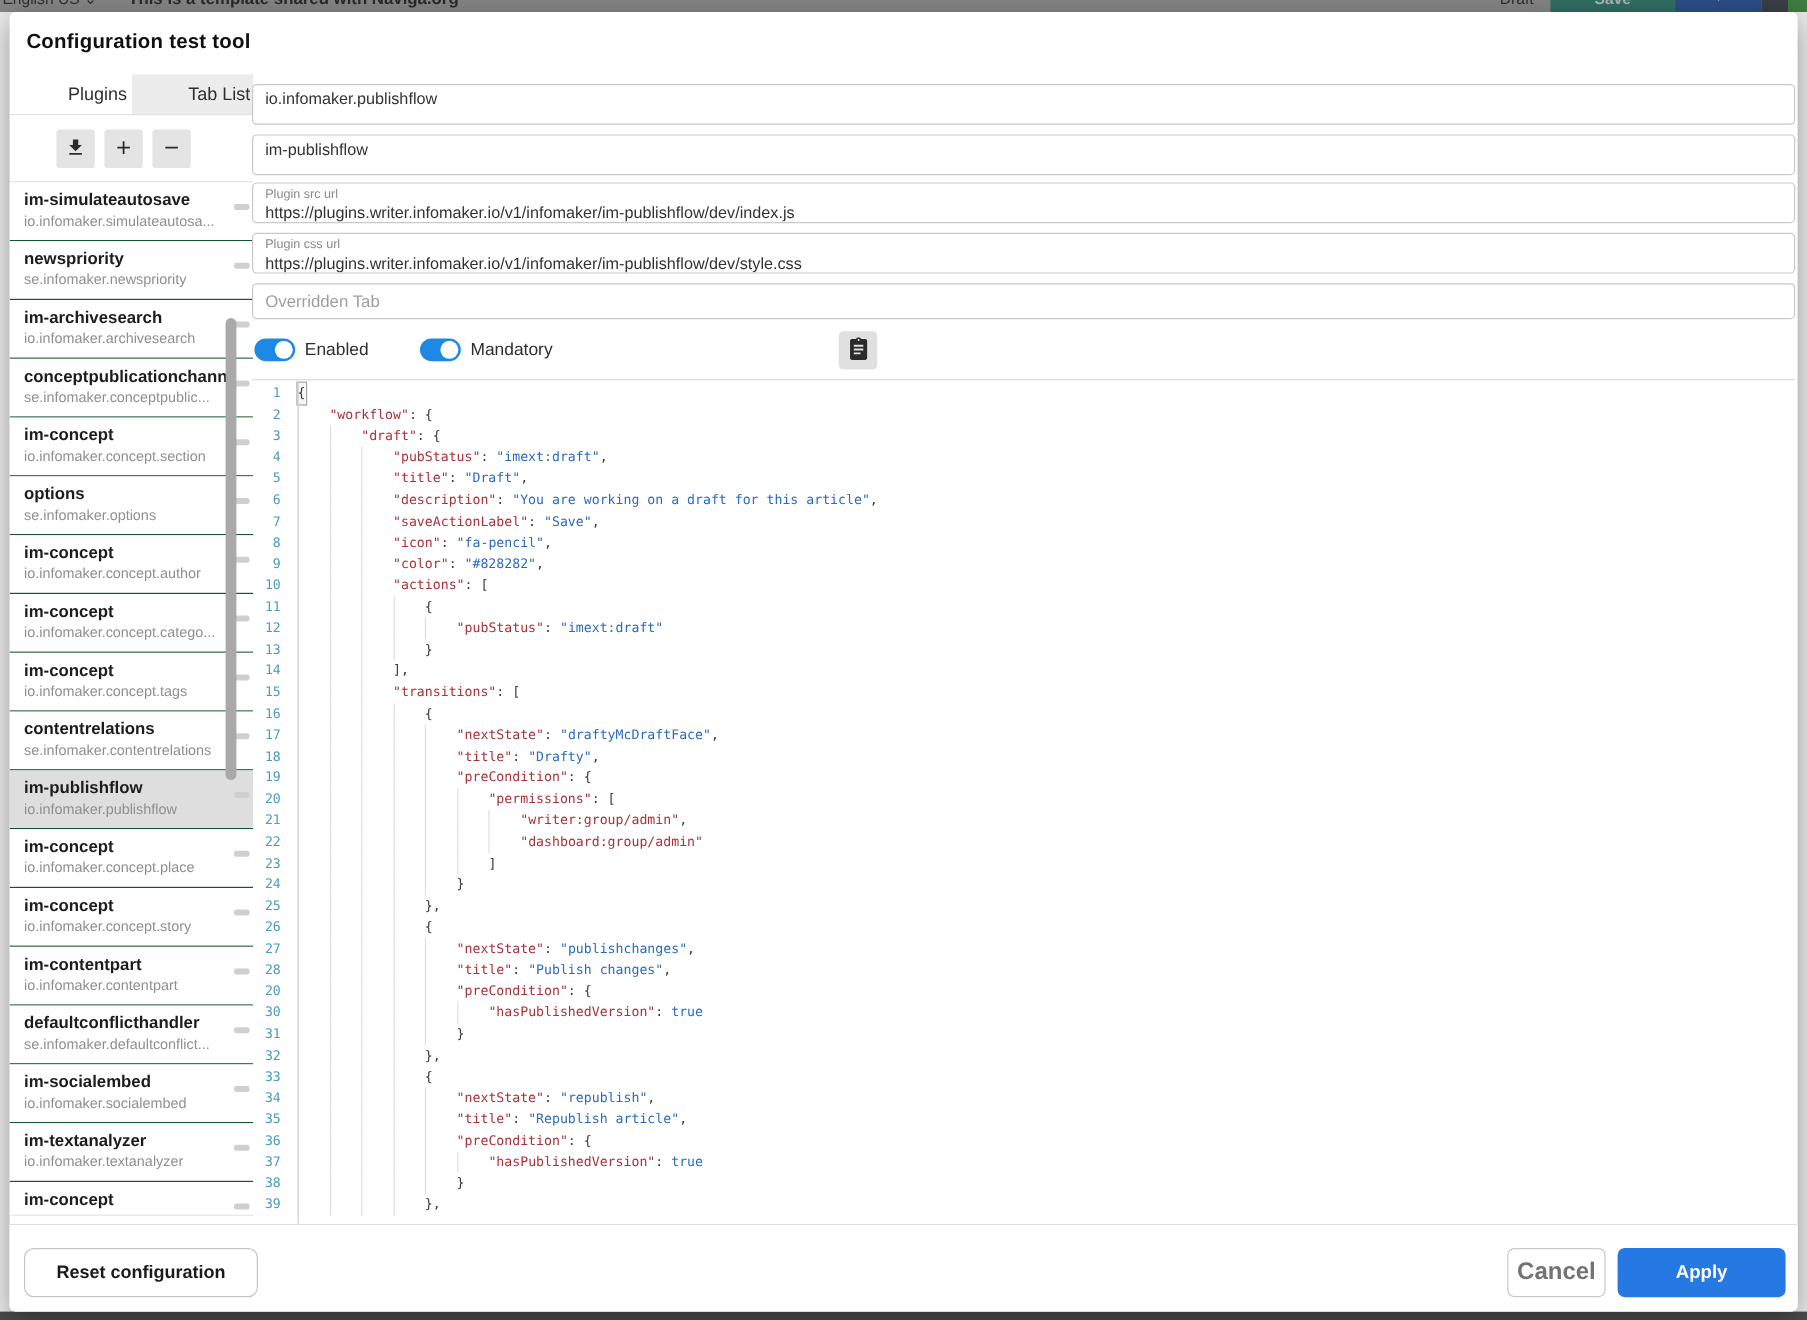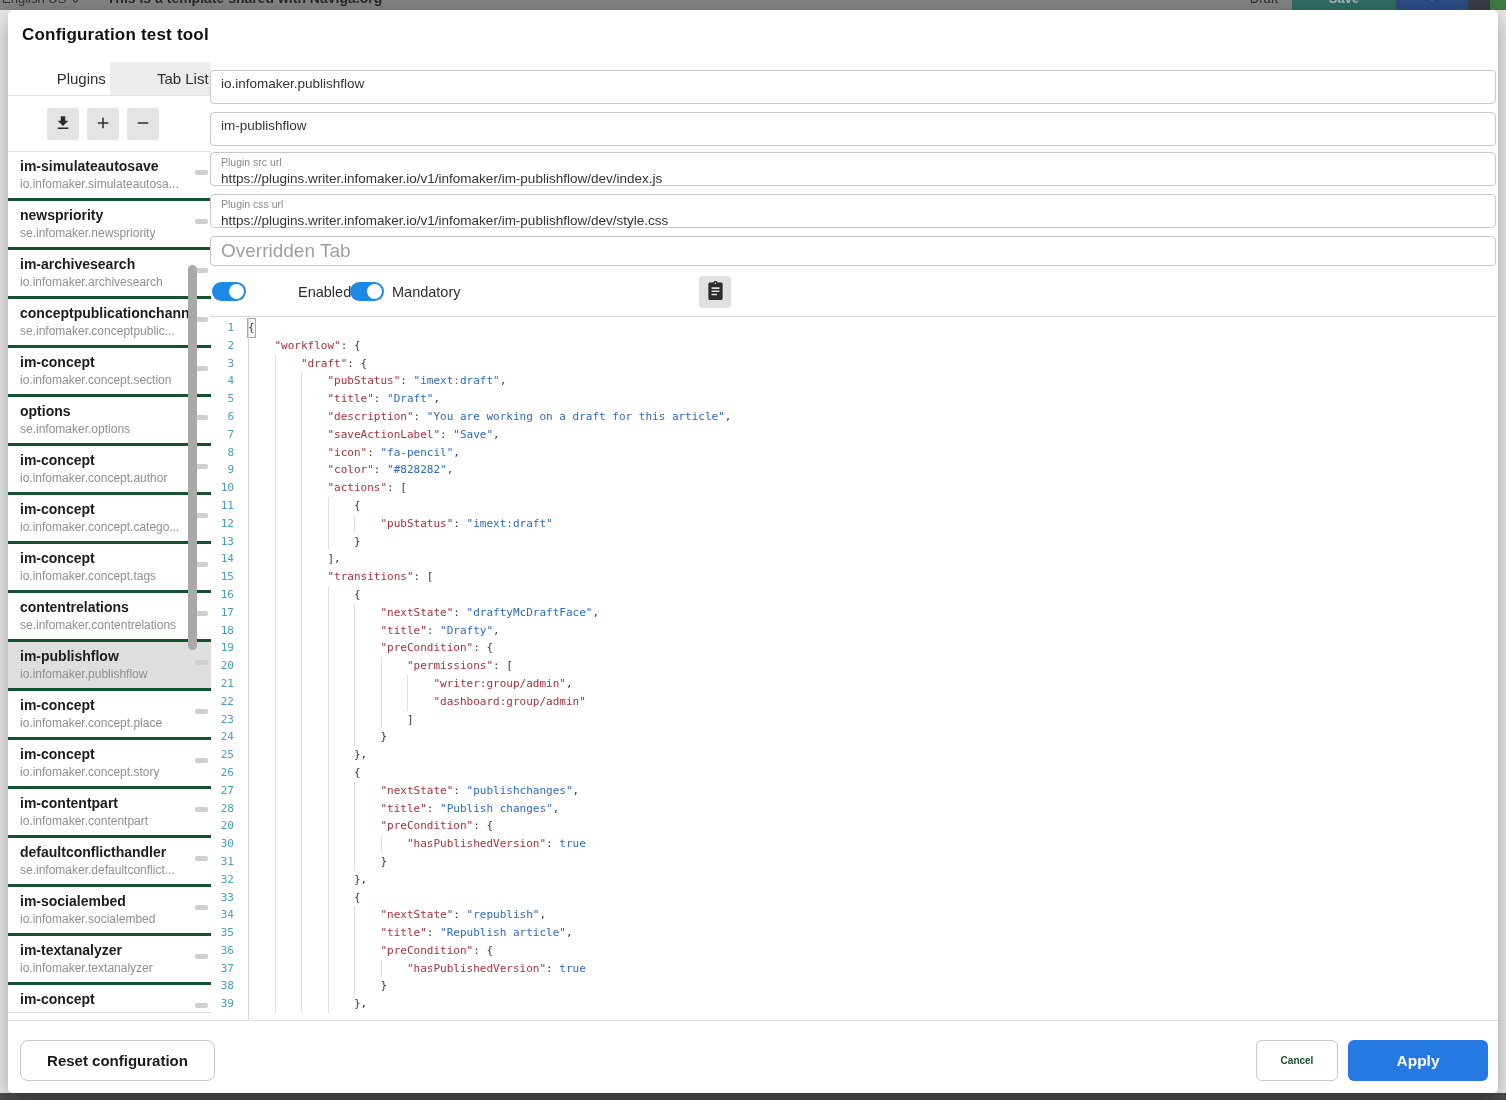--- a/index.html
+++ b/index.html
@@ -24,34 +24,34 @@
   .modal-title { position:absolute; left:14px; top:15px; font-size:17px; font-weight:bold; color:#101010; letter-spacing:.2px; }
 
   
   .tabs { position:absolute; left:0; top:52px; width:203px; height:34px; display:flex; border-bottom:1px solid #e2e2e2; }
   .tab { flex:1; display:flex; align-items:center; justify-content:center; font-size:15px; color:#2f2f2f; cursor:pointer;padding-left:45px; }
   .tab.active { background:#ececec; }
   .sb-toolbar { position:absolute; left:0; top:87px; width:203px; height:55px; border-bottom:1px solid #e2e2e2; display:flex; align-items:center; padding-left:39px; gap:8px; }
   .icon-btn { width:32px; height:32px; background:#e4e4e4; border:none; border-radius:3px; display:flex; align-items:center; justify-content:center; cursor:pointer; }
   .icon-btn svg { fill:#2b2b2b; }
   .plugin-list { position:absolute; left:0; top:142px; width:203px; height:861px; overflow:hidden; border-bottom:1px solid #ddd; }
-  .plugin-item { position:relative; height:49px; border-bottom:3px solid #14532d; padding:6px 20px 0 12px; cursor:pointer; background:#fff; }
+  .plugin-item { position:relative; height:49px; border-bottom:1px solid #14532d; padding:6px 20px 0 12px; cursor:pointer; background:#fff; }
   .plugin-item.selected { background:#dedede; }
   .pi-name { font-size:14px; font-weight:bold; color:#1c1c1c; white-space:nowrap; overflow:hidden; }
   .pi-id { font-size:12px; color:#8f8f8f; margin-top:3px; white-space:nowrap; overflow:hidden; }
   .pi-handle { position:absolute; right:3px; top:18px; width:13px; height:5px; background:#cfcfcf; border-radius:2px; }
   .scroll-thumb { position:absolute; left:180px; top:113px; width:9px; height:385px; background:#a9a9a9; border-radius:5px; }
 
   
   .right-col { position:absolute; left:202px; top:0; width:1286px; height:100%; }
   .fieldbox { position:absolute; left:0; width:1286px; height:34px; border:1px solid #c9c9c9; border-radius:4px; padding:3px 10px; background:#fff; }
   .fieldbox label { display:block; font-size:10.5px; color:#8a8a8a; line-height:13px; }
   .fieldbox input { width:100%; border:none; outline:none; background:transparent; font-family:"Liberation Sans",sans-serif; font-size:13.5px; color:#333; height:15px; }
   .placeholderbox { position:absolute; left:0; top:226px; width:1286px; height:30px; border:1px solid #c9c9c9; border-radius:4px; padding:0 10px; display:flex; align-items:center; background:#fff; }
-  .placeholderbox input { width:100%; border:none; outline:none; background:transparent; font-family:"Liberation Sans",sans-serif; font-size:19px; color:#0f766e; }
+  .placeholderbox input { width:100%; border:none; outline:none; background:transparent; font-family:"Liberation Sans",sans-serif; font-size:14px; color:#0f766e; }
   .placeholderbox input::placeholder { color:#9e9e9e; }
 
   .toggle-row { position:absolute; left:0; top:266px; width:100%; height:34px; }
   .switch { position:absolute; top:6px; width:34px; height:19px; border-radius:10px; background:#1e88e5; cursor:pointer; }
   .switch .knob { position:absolute; right:2px; top:2px; width:15px; height:15px; border-radius:50%; background:#fff; }
   .toggle-label { position:absolute; top:8px; font-size:14.5px; color:#2e2e2e; }
   .paste-btn { position:absolute; left:489px; top:0; width:32px; height:32px; background:#e0e0e0; border:none; border-radius:4px; display:flex; align-items:center; justify-content:center; cursor:pointer; }
   .paste-btn svg { fill:#2b2b2b; }
 
   
@@ -64,21 +64,21 @@
   .tk-k { color:#a9323d; }
   .tk-v { color:#2d6bbd; }
   .tk-b { color:#2d6bbd; }
   .tk-p { color:#3a3a3a; }
   .tk-pm { color:#3a3a3a; border:1px solid #a8a8a8; background:#f6f6f6; margin:-1px; }
 
   
   .footer { position:absolute; left:0; right:0; bottom:0; height:73px; background:#fff; border-top:1px solid #ddd; border-radius:0 0 5px 5px; }
   .footer button { cursor:pointer; font-family:"Liberation Sans",sans-serif; }
   .reset-btn { position:absolute; left:12px; top:19px; width:195px; height:41px; background:#fff; border:1px solid #c6c6c6; border-radius:8px; font-size:15px; font-weight:bold; color:#1a1a1a; }
-  .cancel-btn { position:absolute; right:160px; top:19px; width:82px; height:41px; background:#fff; border:1px solid #c9c9c9; border-radius:6px; font-size:10px; font-weight:bold; color:#14532d; }
+  .cancel-btn { position:absolute; right:160px; top:19px; width:82px; height:41px; background:#fff; border:1px solid #c9c9c9; border-radius:6px; font-size:20px; font-weight:bold; color:#737373; }
   .apply-btn { position:absolute; right:10px; top:19px; width:140px; height:41px; background:#2678e3; border:none; border-radius:6px; font-size:15.5px; font-weight:bold; color:#fff; }
 </style>
 </head>
 <body>
 
 <div class="top-strip">
   <div class="top-strip-inner">
     <span class="lang">English US ⌄</span>
     <span class="top-msg">This is a template shared with Naviga.org</span>
     <span class="draft-lbl">Draft</span>
@@ -220,21 +220,21 @@
       </div>
 
     <div class="placeholderbox">
       <input type="text" placeholder="Overridden Tab" style="">
     </div>
 
     <div class="toggle-row">
       <div class="switch" style="left:2px;">
           <div class="knob"></div>
         </div>
-      <div class="toggle-label" style="left:44px;margin-left:44px;">Enabled</div>
+      <div class="toggle-label" style="left:44px;">Enabled</div>
       <div class="switch" style="left:140px;">
           <div class="knob"></div>
         </div>
       <div class="toggle-label" style="left:182px;">Mandatory</div>
       <button class="paste-btn">
         <span><svg width="19" height="19" viewBox="0 0 24 24">
               <path d="M19 2h-4.18C14.4.84 13.3 0 12 0S9.6.84 9.18 2H5c-1.1 0-2 .9-2 2v18c0 1.1.9 2 2 2h14c1.1 0 2-.9 2-2V4c0-1.1-.9-2-2-2zm-7 0c.55 0 1 .45 1 1s-.45 1-1 1-1-.45-1-1 .45-1 1-1zm2 16H7v-2h7v2zm3-4H7v-2h10v2zm0-4H7V8h10v2z"></path>
             </svg></span>
       </button>
     </div>

